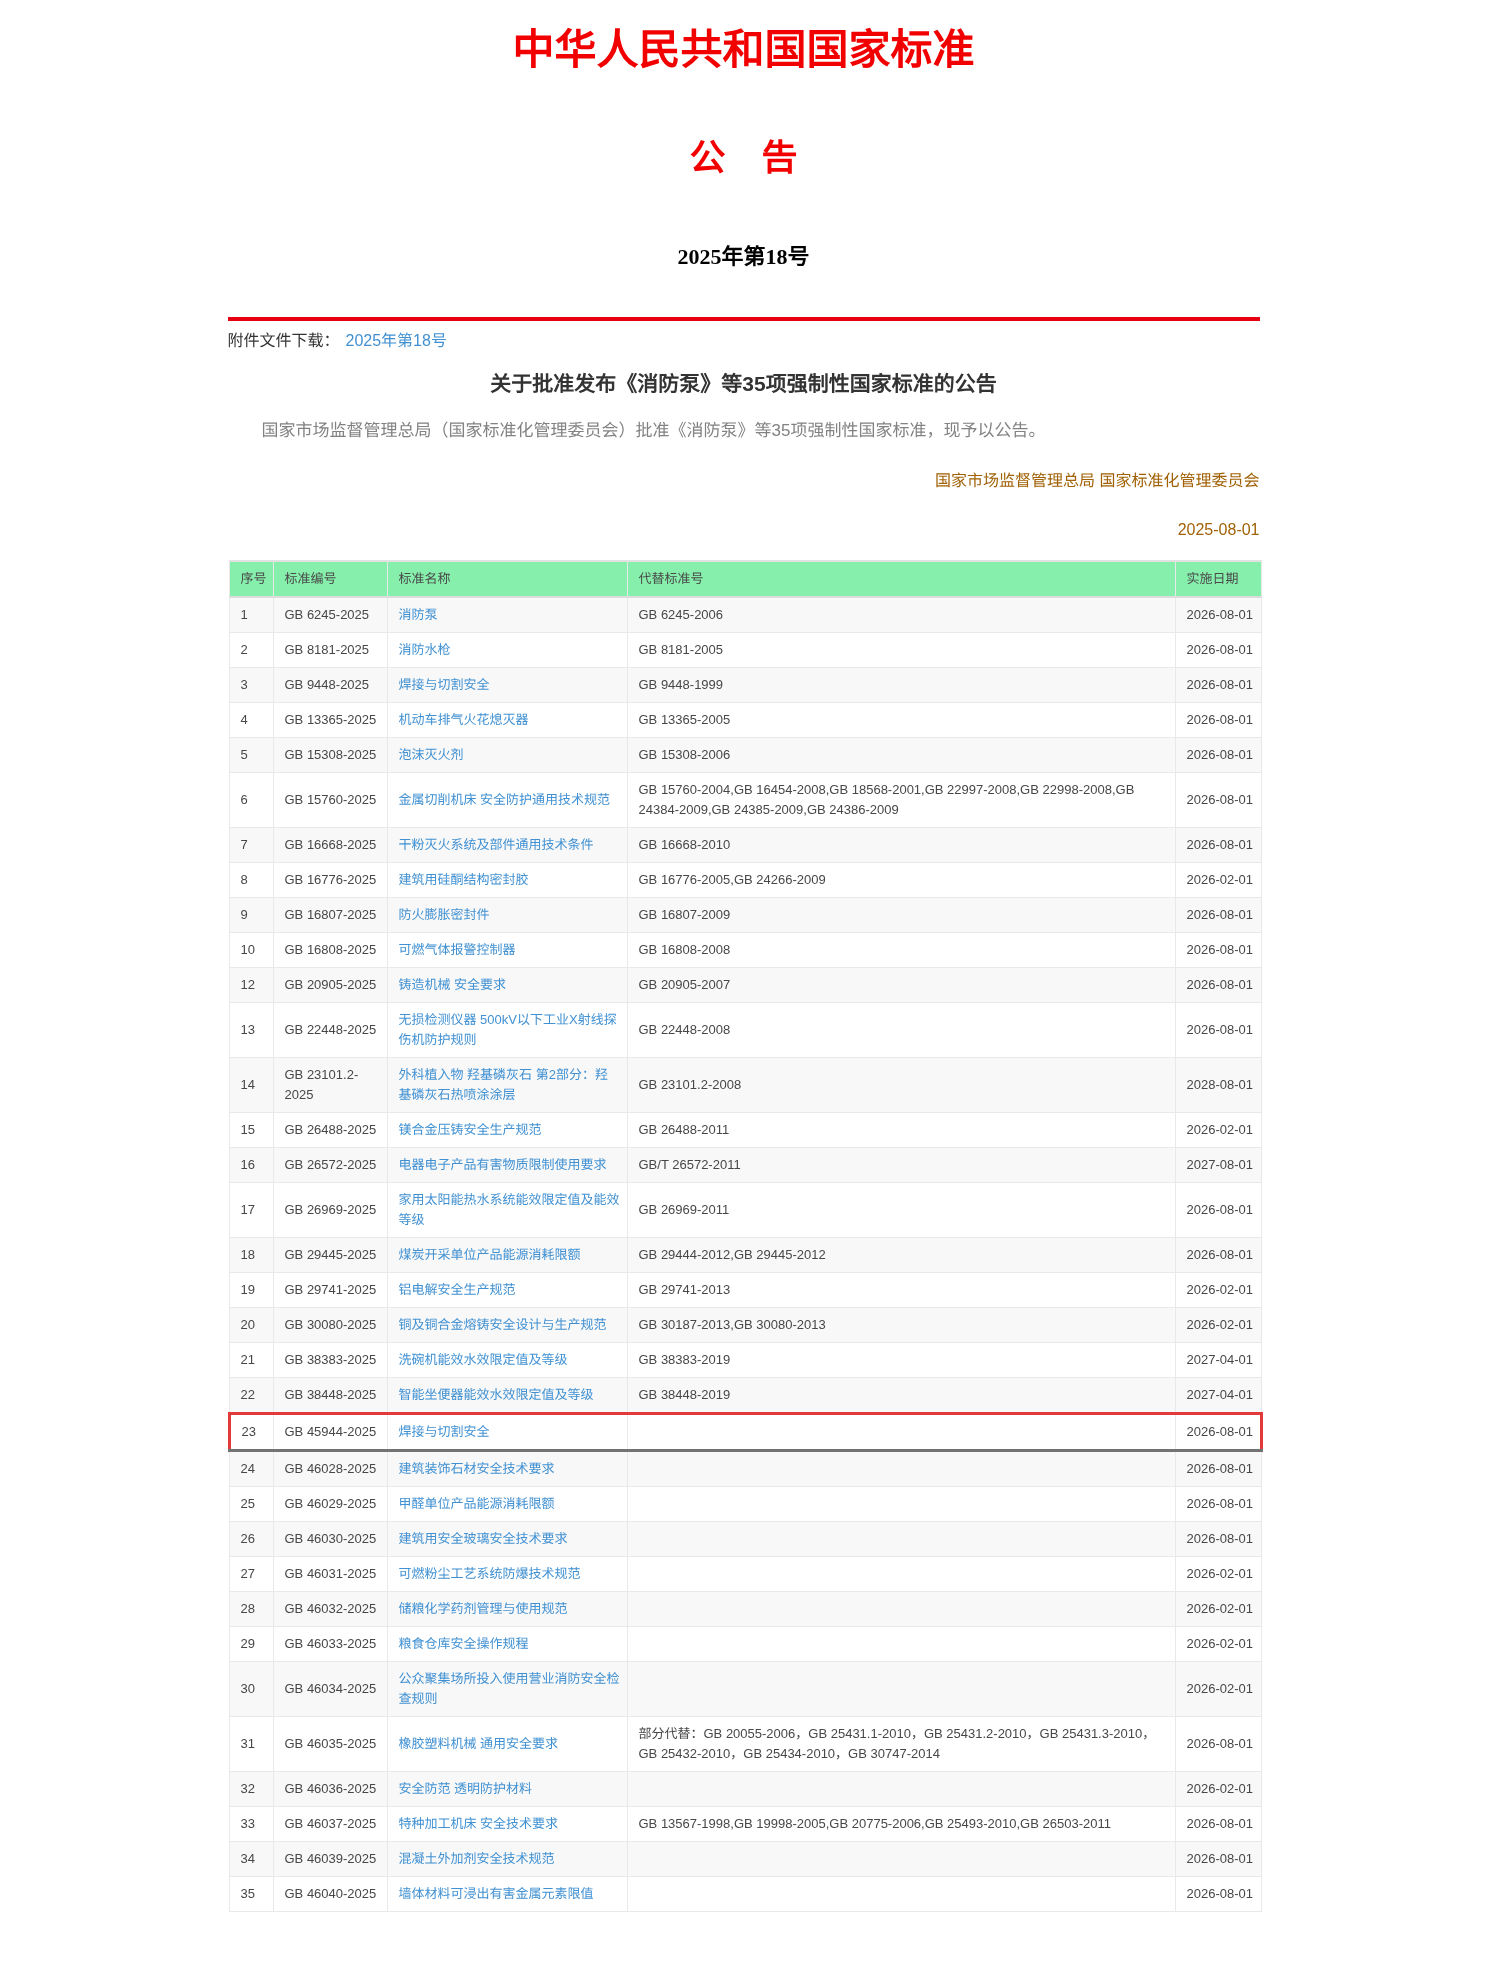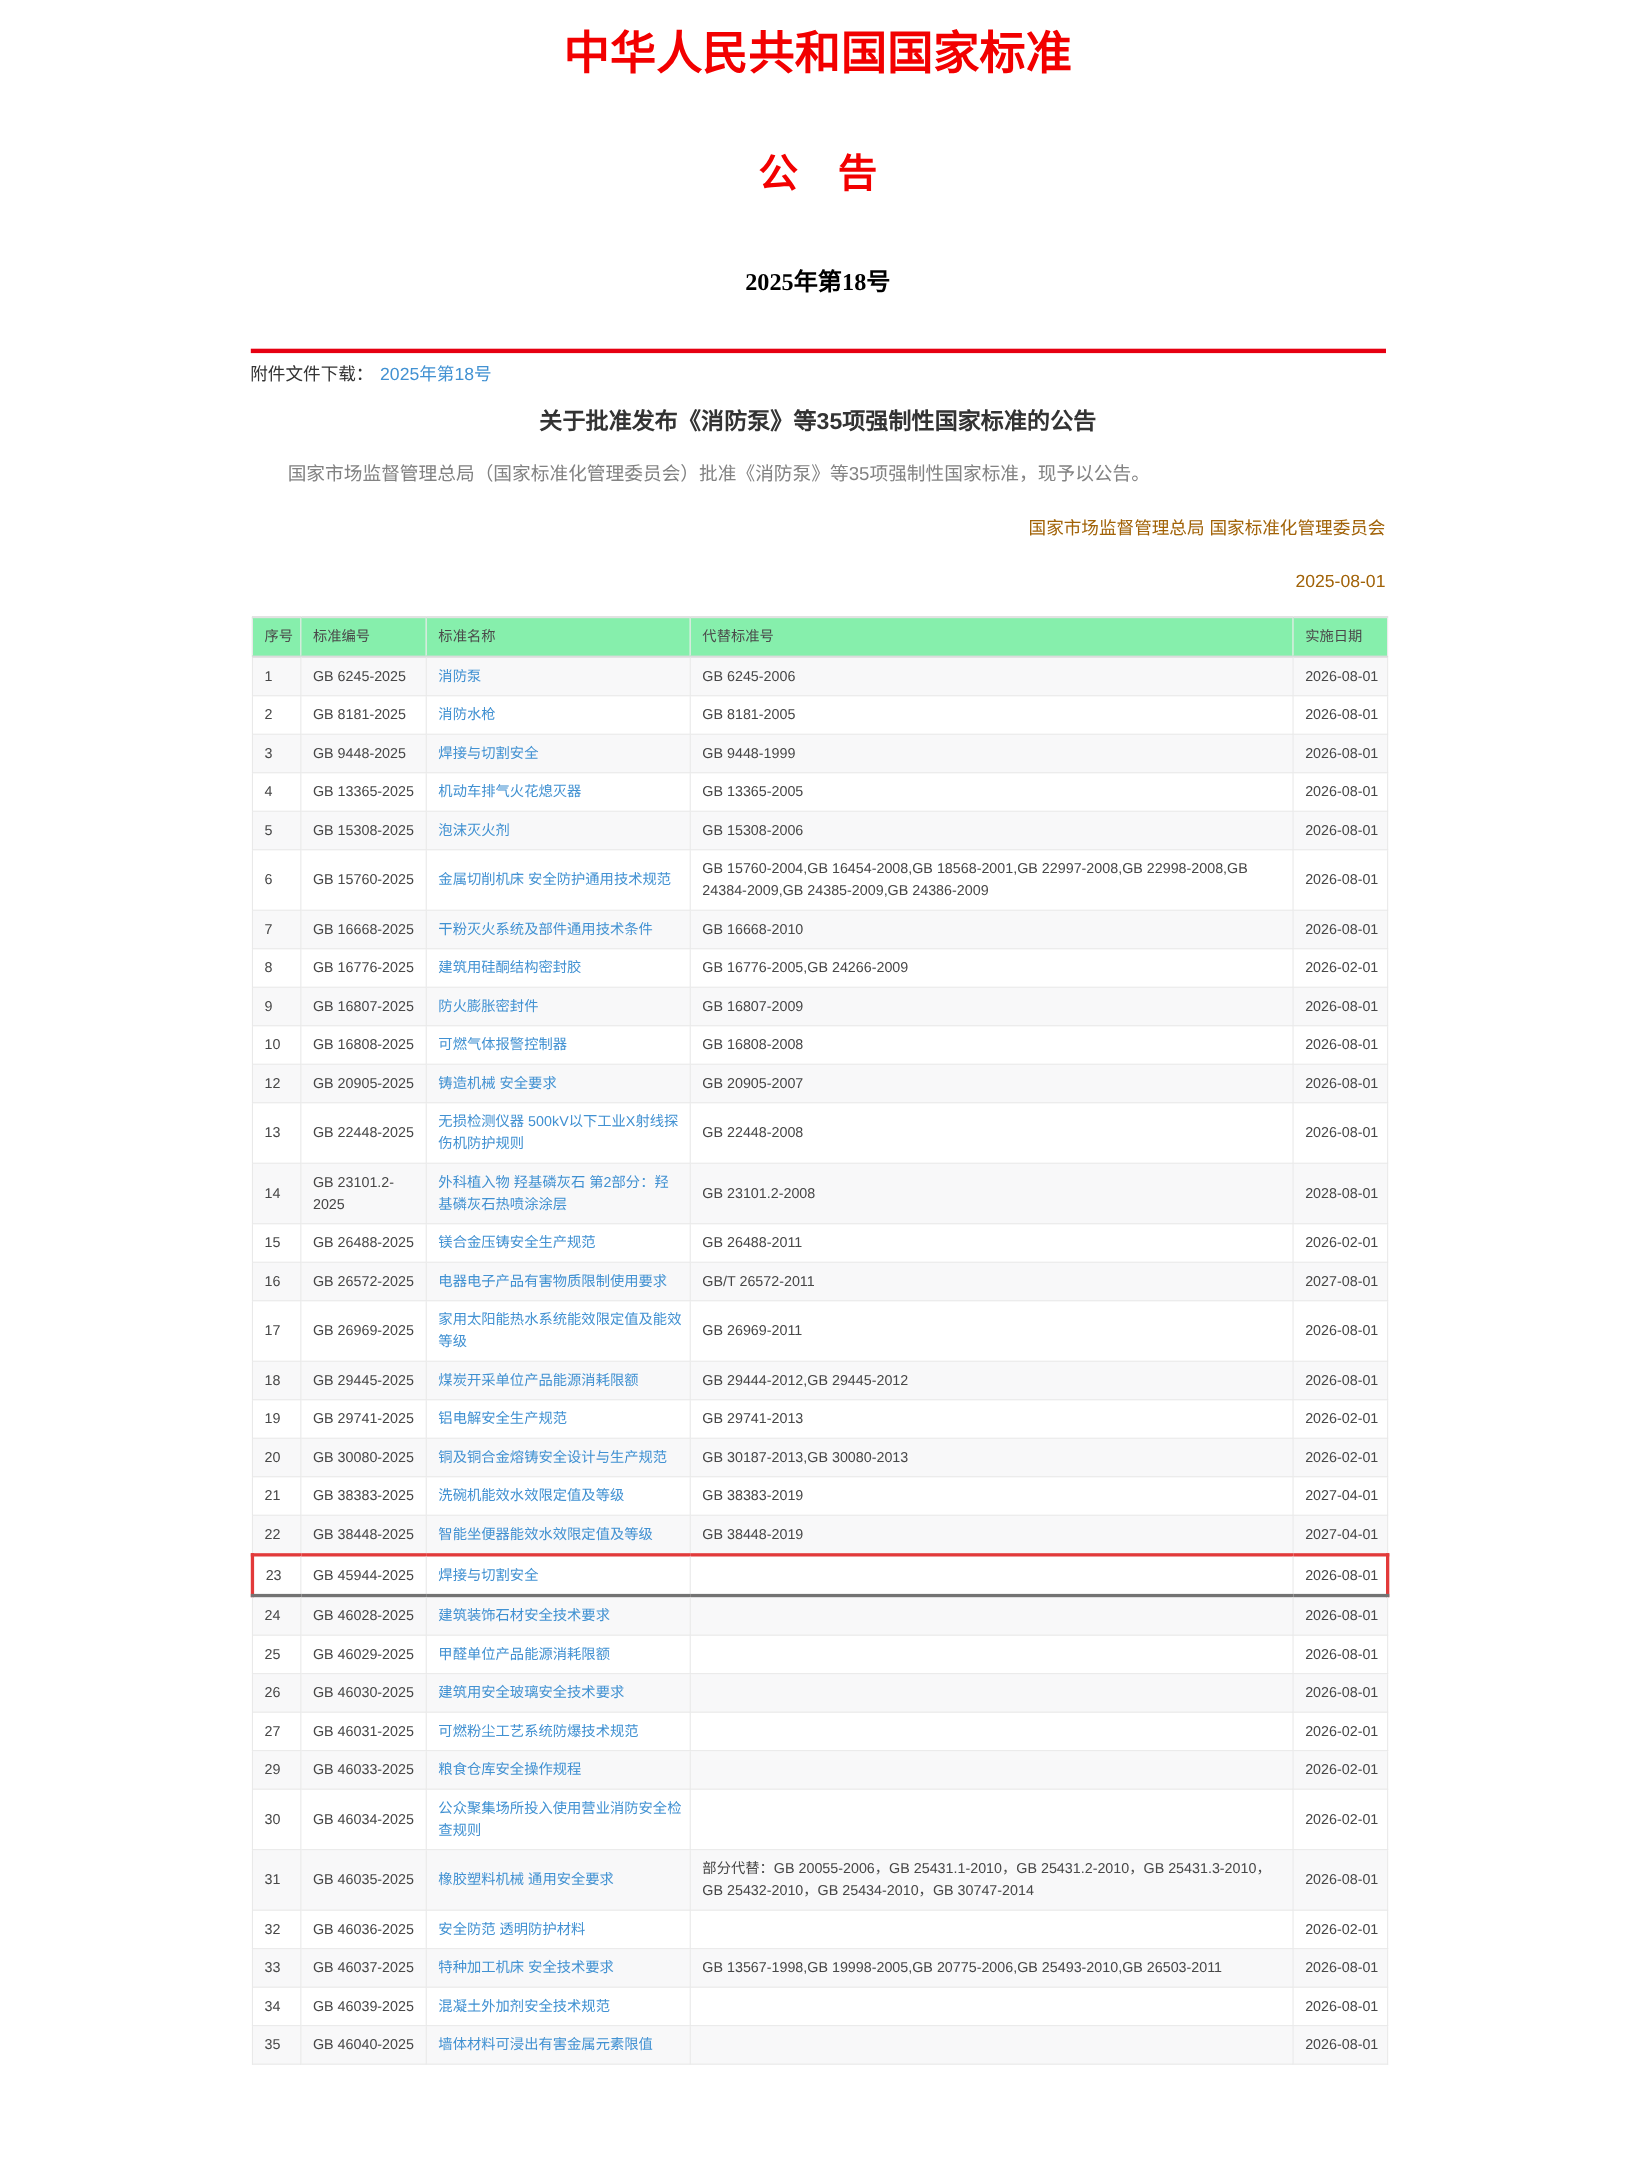--- a/index.html
+++ b/index.html
@@ -335,20 +335,27 @@
           <td>2026-08-01</td>
         </tr>
         <tr>
           <td>27</td>
           <td>GB 46031-2025</td>
           <td><a href="#" class="std-link">可燃粉尘工艺系统防爆技术规范</a></td>
           <td></td>
           <td>2026-02-01</td>
         </tr>
         <tr>
+          <td>28</td>
+          <td>GB 46032-2025</td>
+          <td><a href="#" class="std-link">储粮化学药剂管理与使用规范</a></td>
+          <td></td>
+          <td>2026-02-01</td>
+        </tr>
+        <tr>
           <td>29</td>
           <td>GB 46033-2025</td>
           <td><a href="#" class="std-link">粮食仓库安全操作规程</a></td>
           <td></td>
           <td>2026-02-01</td>
         </tr>
         <tr>
           <td>30</td>
           <td>GB 46034-2025</td>
           <td><a href="#" class="std-link">公众聚集场所投入使用营业消防安全检查规则</a></td>

